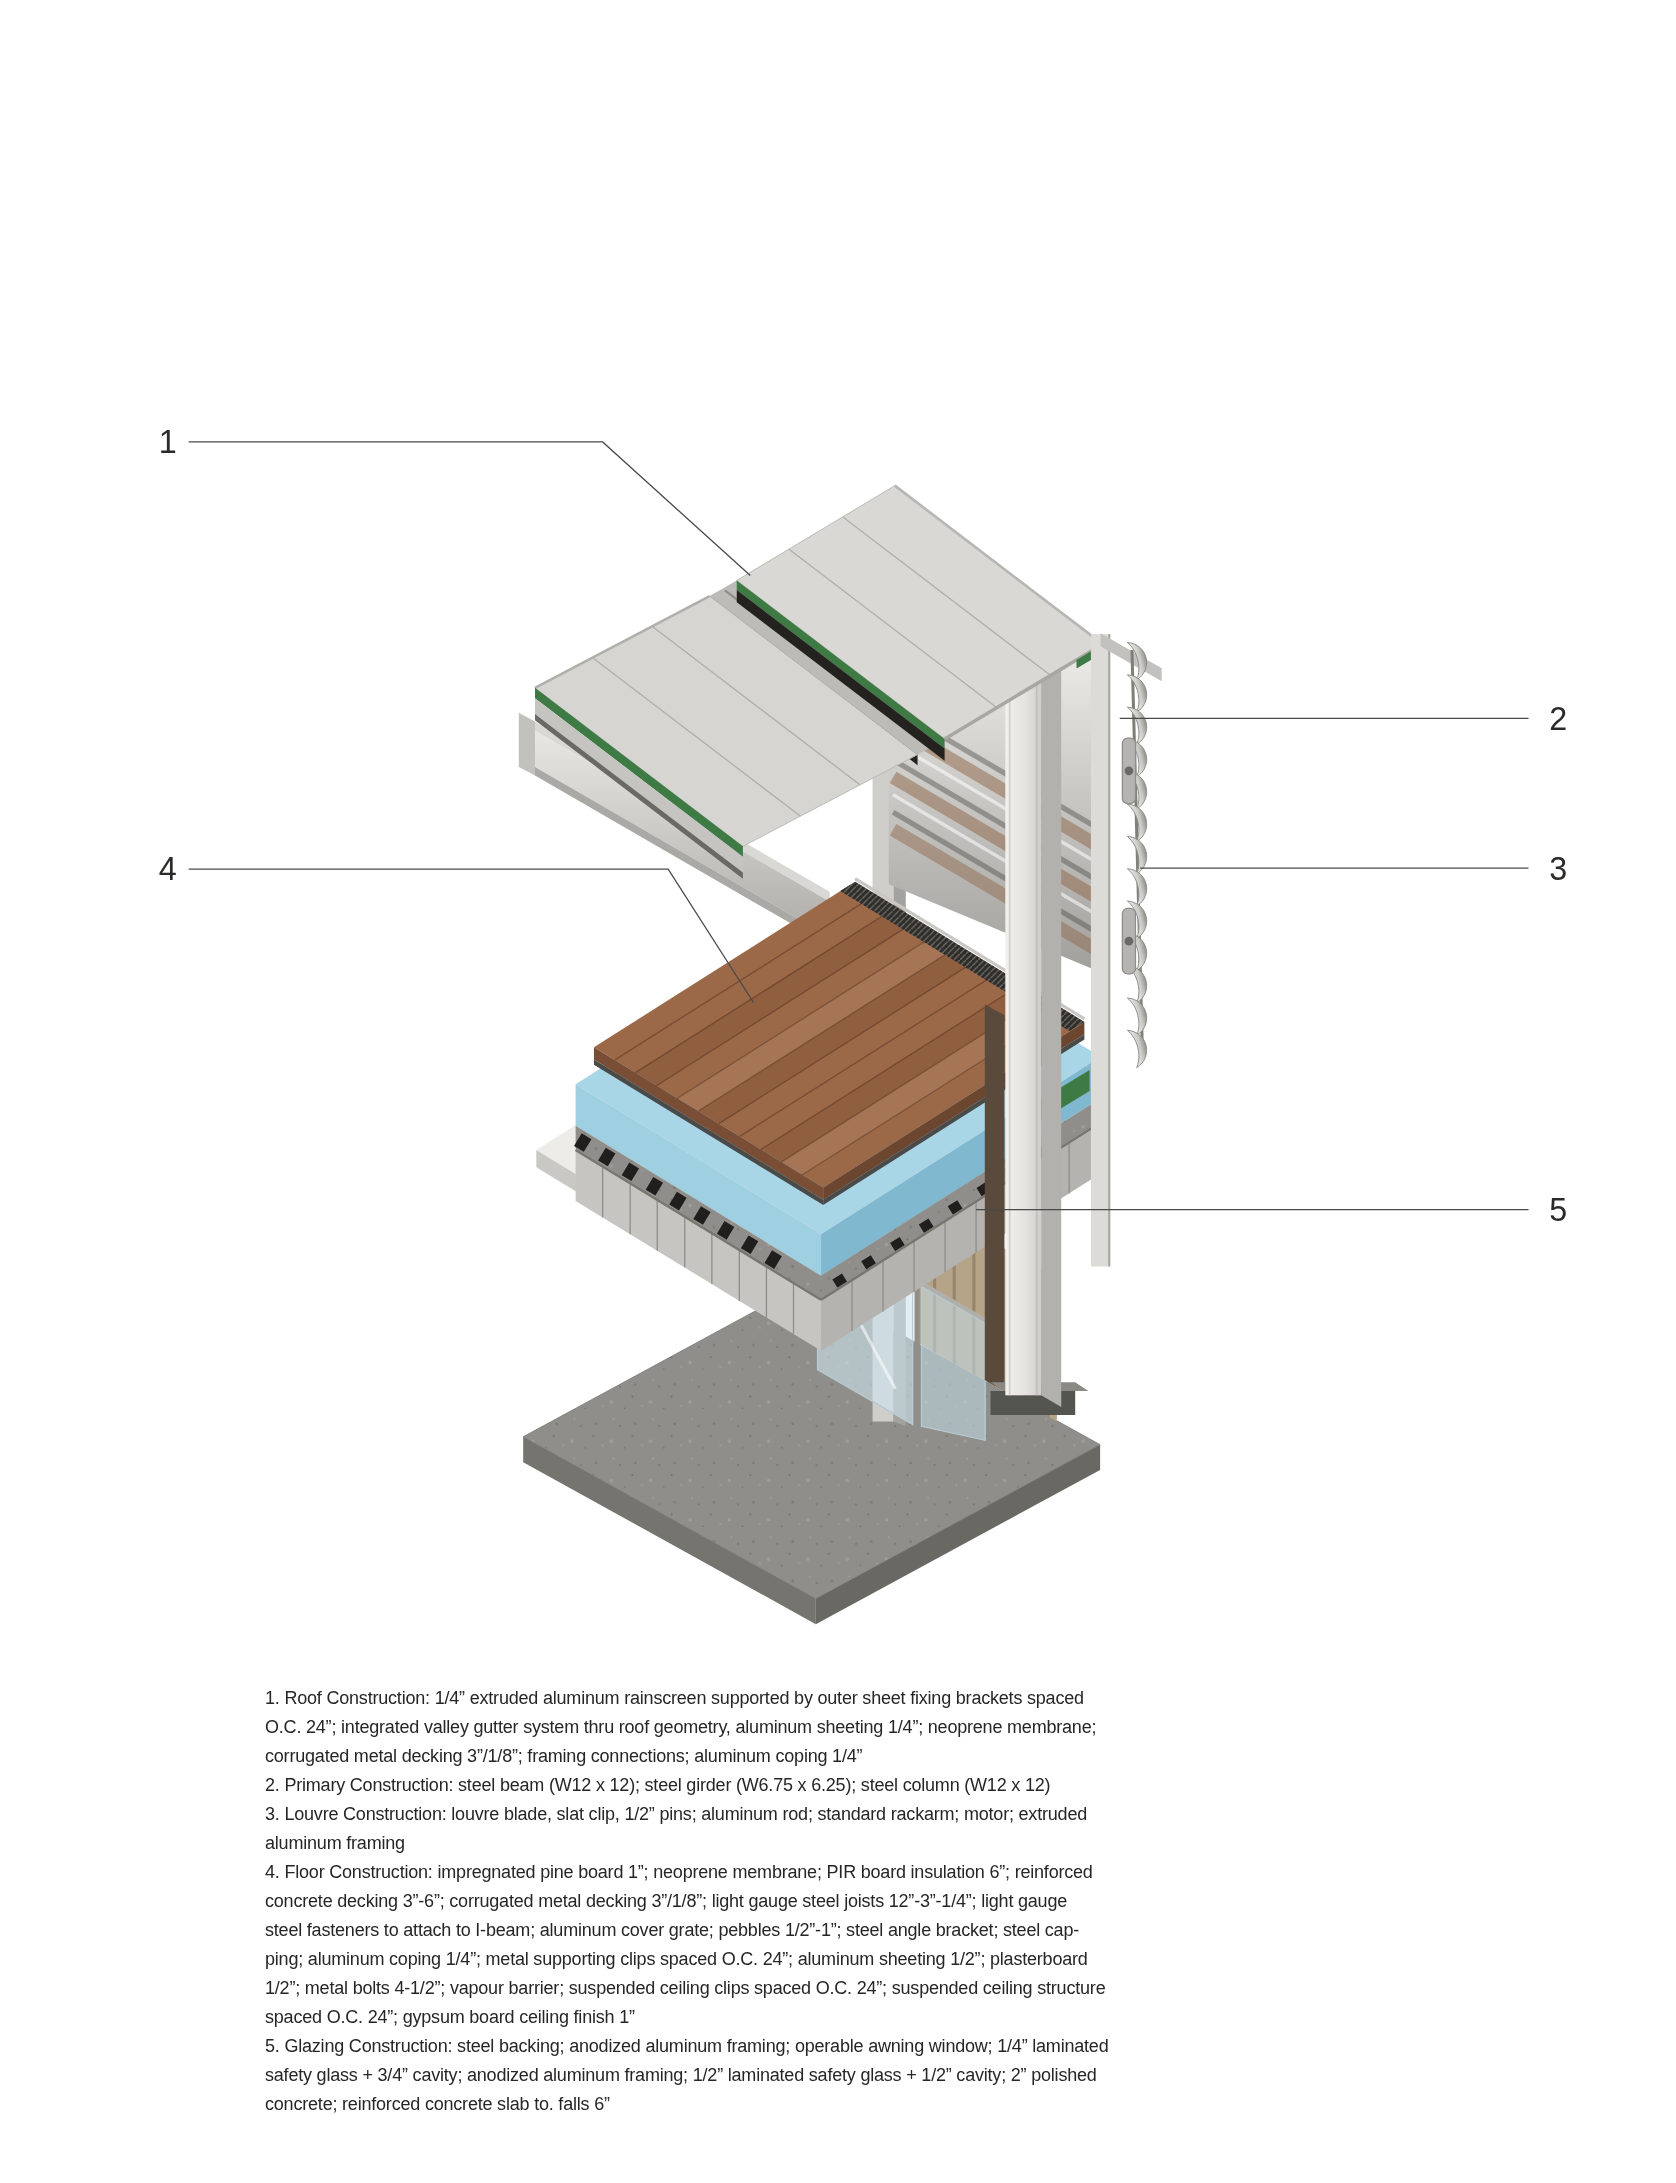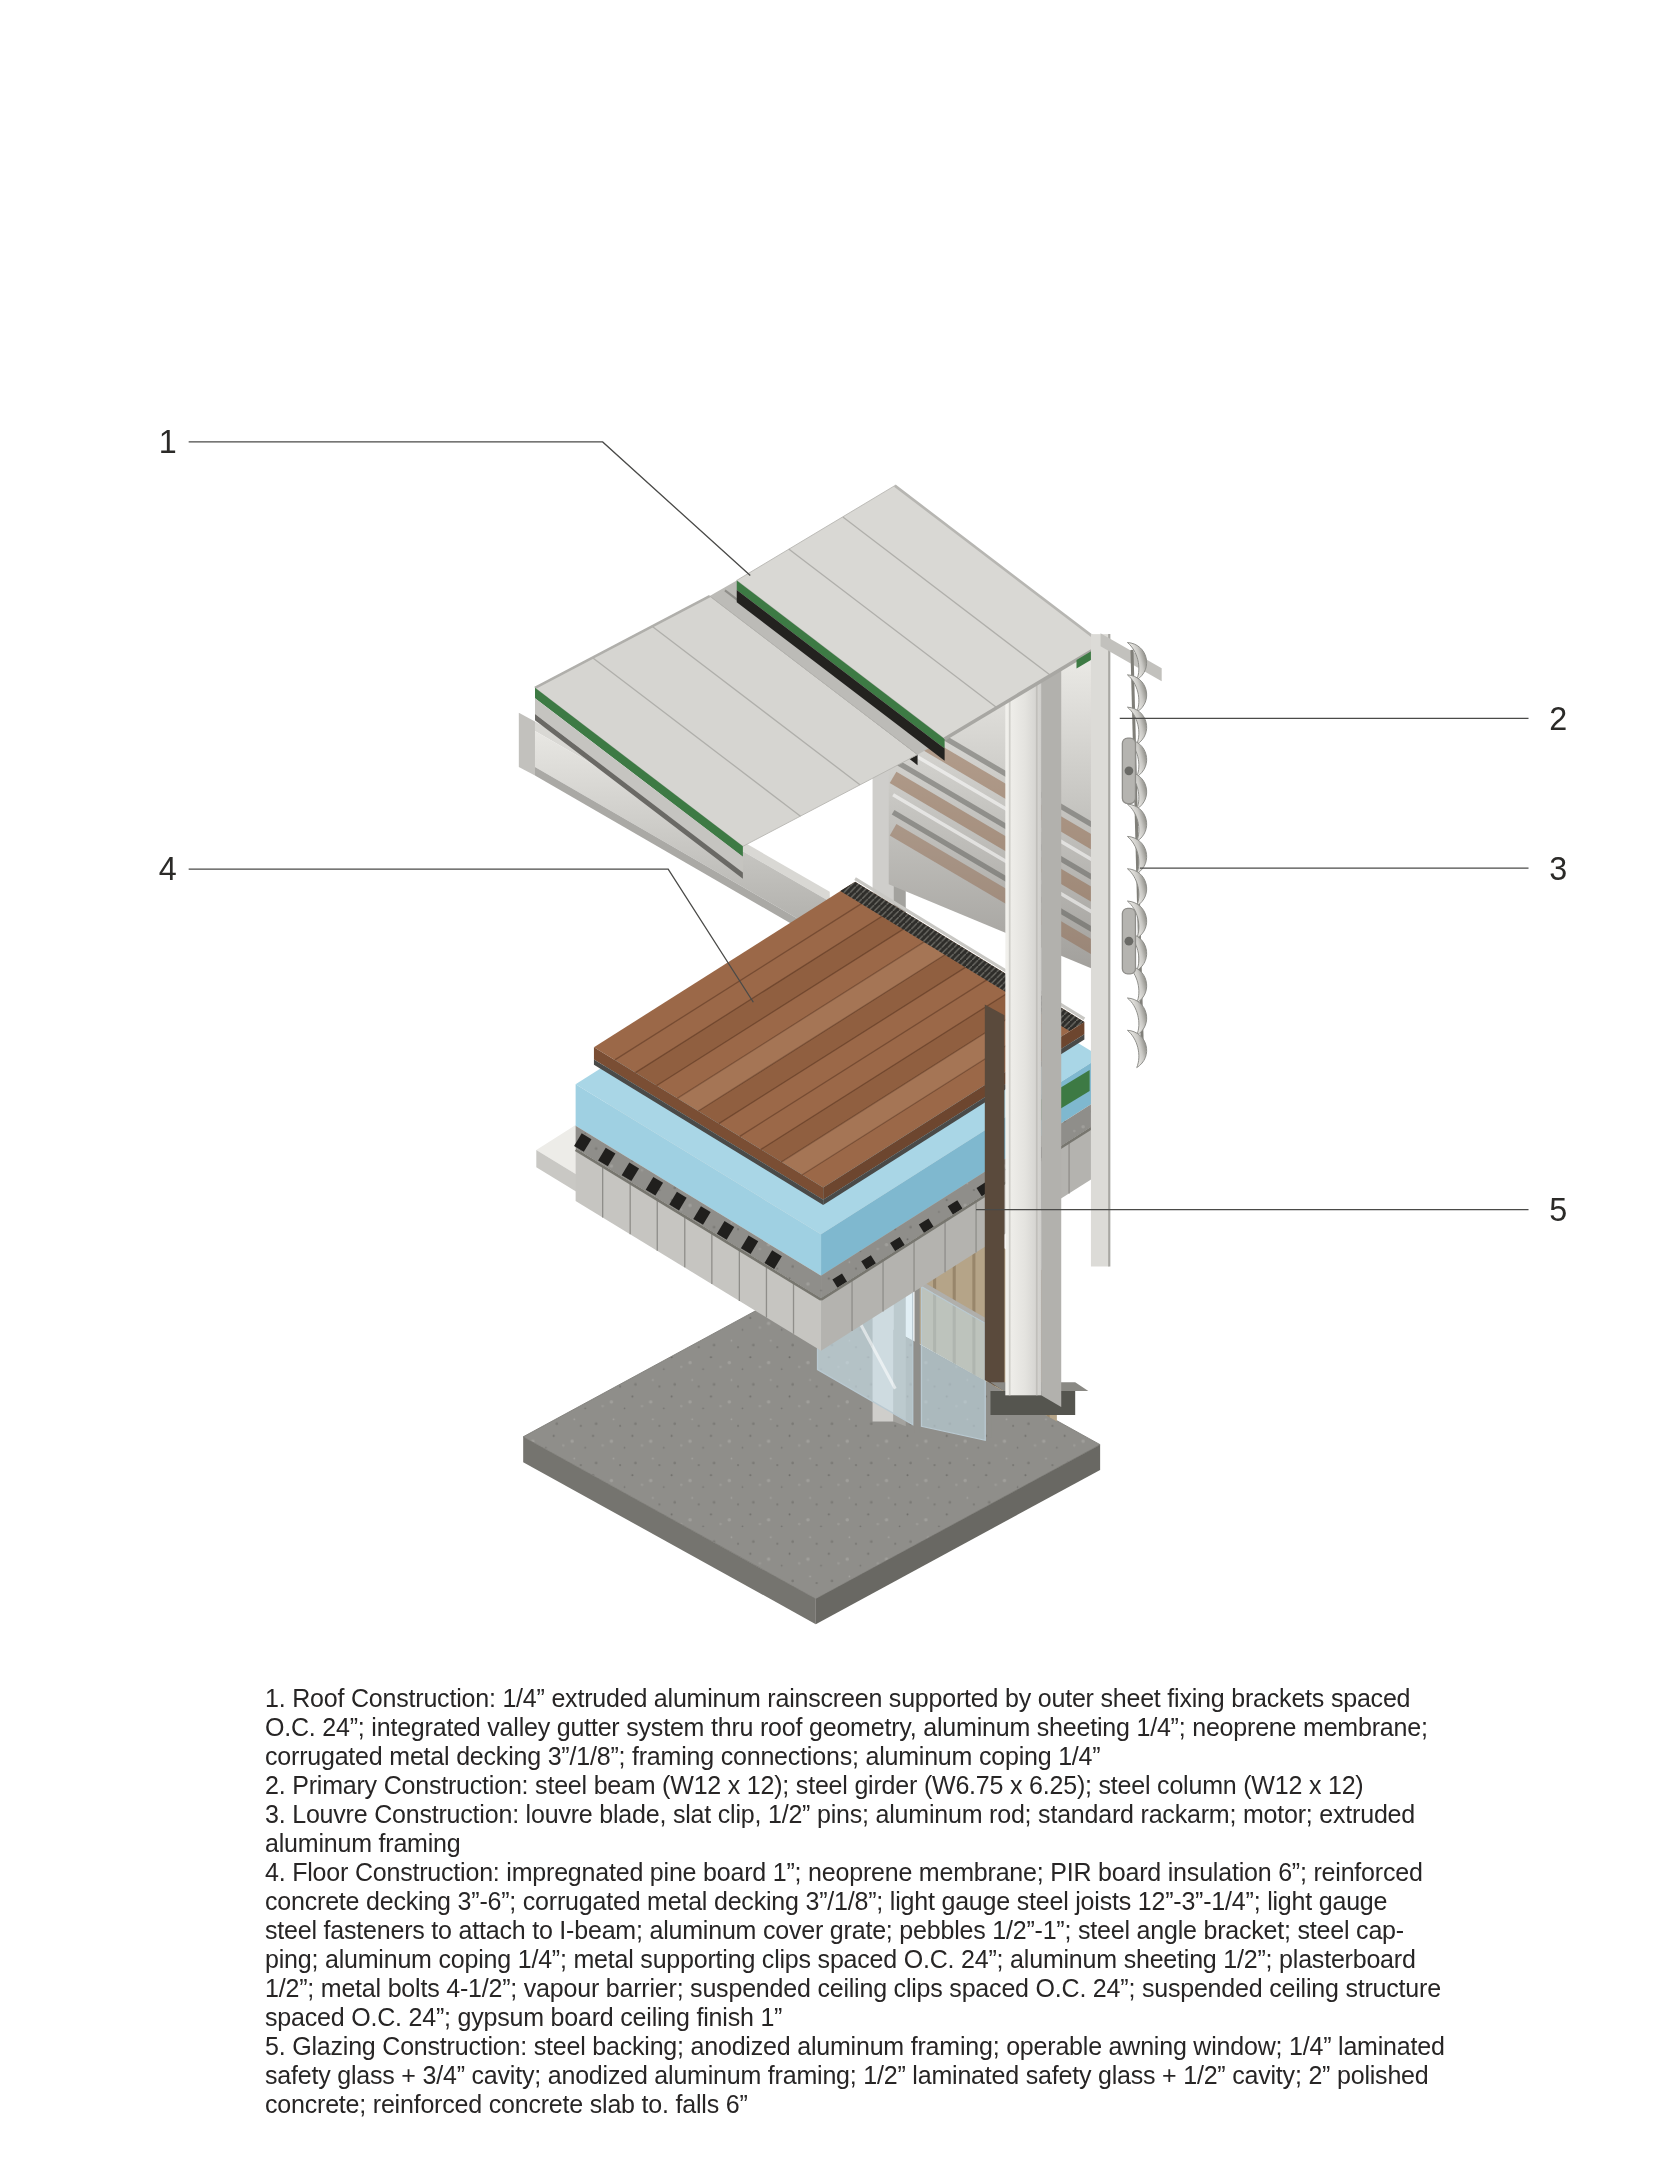--- a/index.html
+++ b/index.html
@@ -1,19 +1,19 @@
 <!DOCTYPE html>
 <html style="font-size:7px"><head>
 <meta charset="utf-8">
 <style>
   html,body{margin:0;padding:0;background:#ffffff;}
   .board{position:relative;width:1677px;height:2981px;background:#ffffff;overflow:hidden;
          font-family:"Liberation Sans",sans-serif;color:#272525;}
   .text-block{position:absolute;white-space:pre-line;letter-spacing:-0.2px;}
-  .notes{left:265px;top:1684px;font-size:25px;line-height:29px;width:1188px;}
+  .notes{left:265px;top:1684px;font-size:18px;line-height:29px;width:1188px;}
   svg{position:absolute;display:block;}
   #axon{left:0;top:0;}
   .callout-num{font-family:"Liberation Sans",sans-serif;font-size:74px;fill:#2b2a28;}
 </style>
 </head>
 <body>
 
 <div class="board">
 
   <svg id="axon" width="1677" height="1677" viewBox="0 0 3840 3840">

